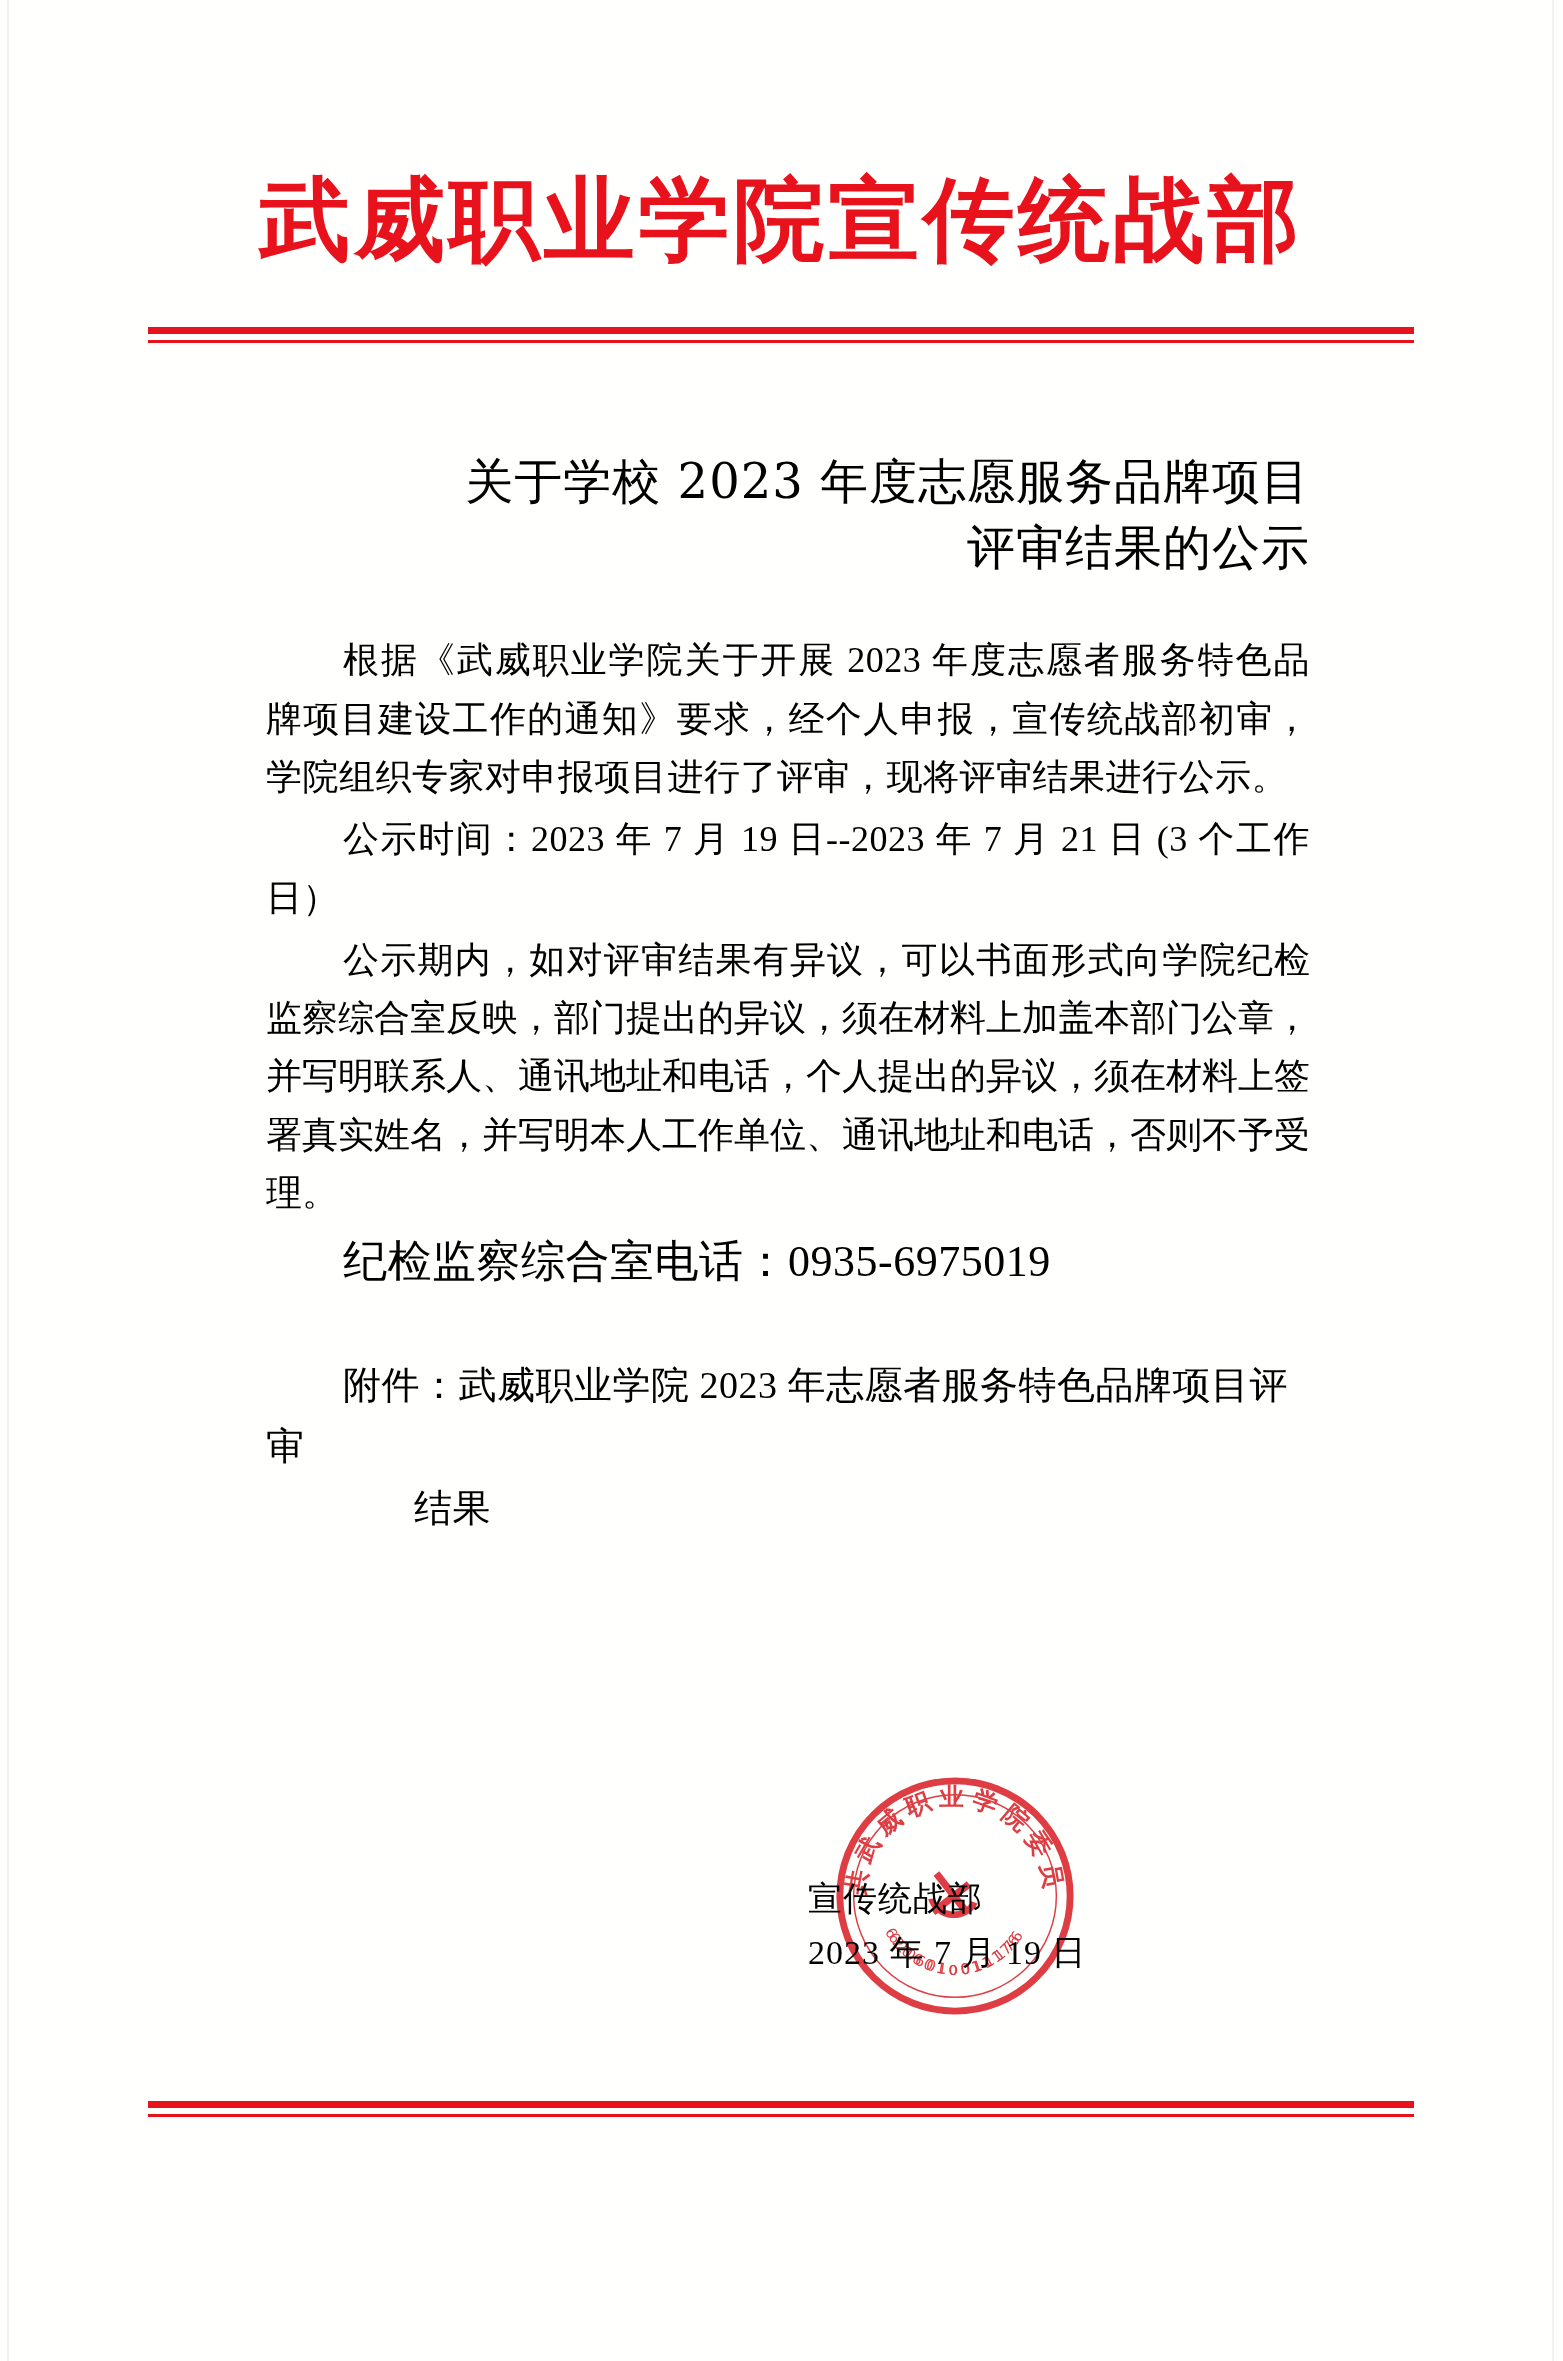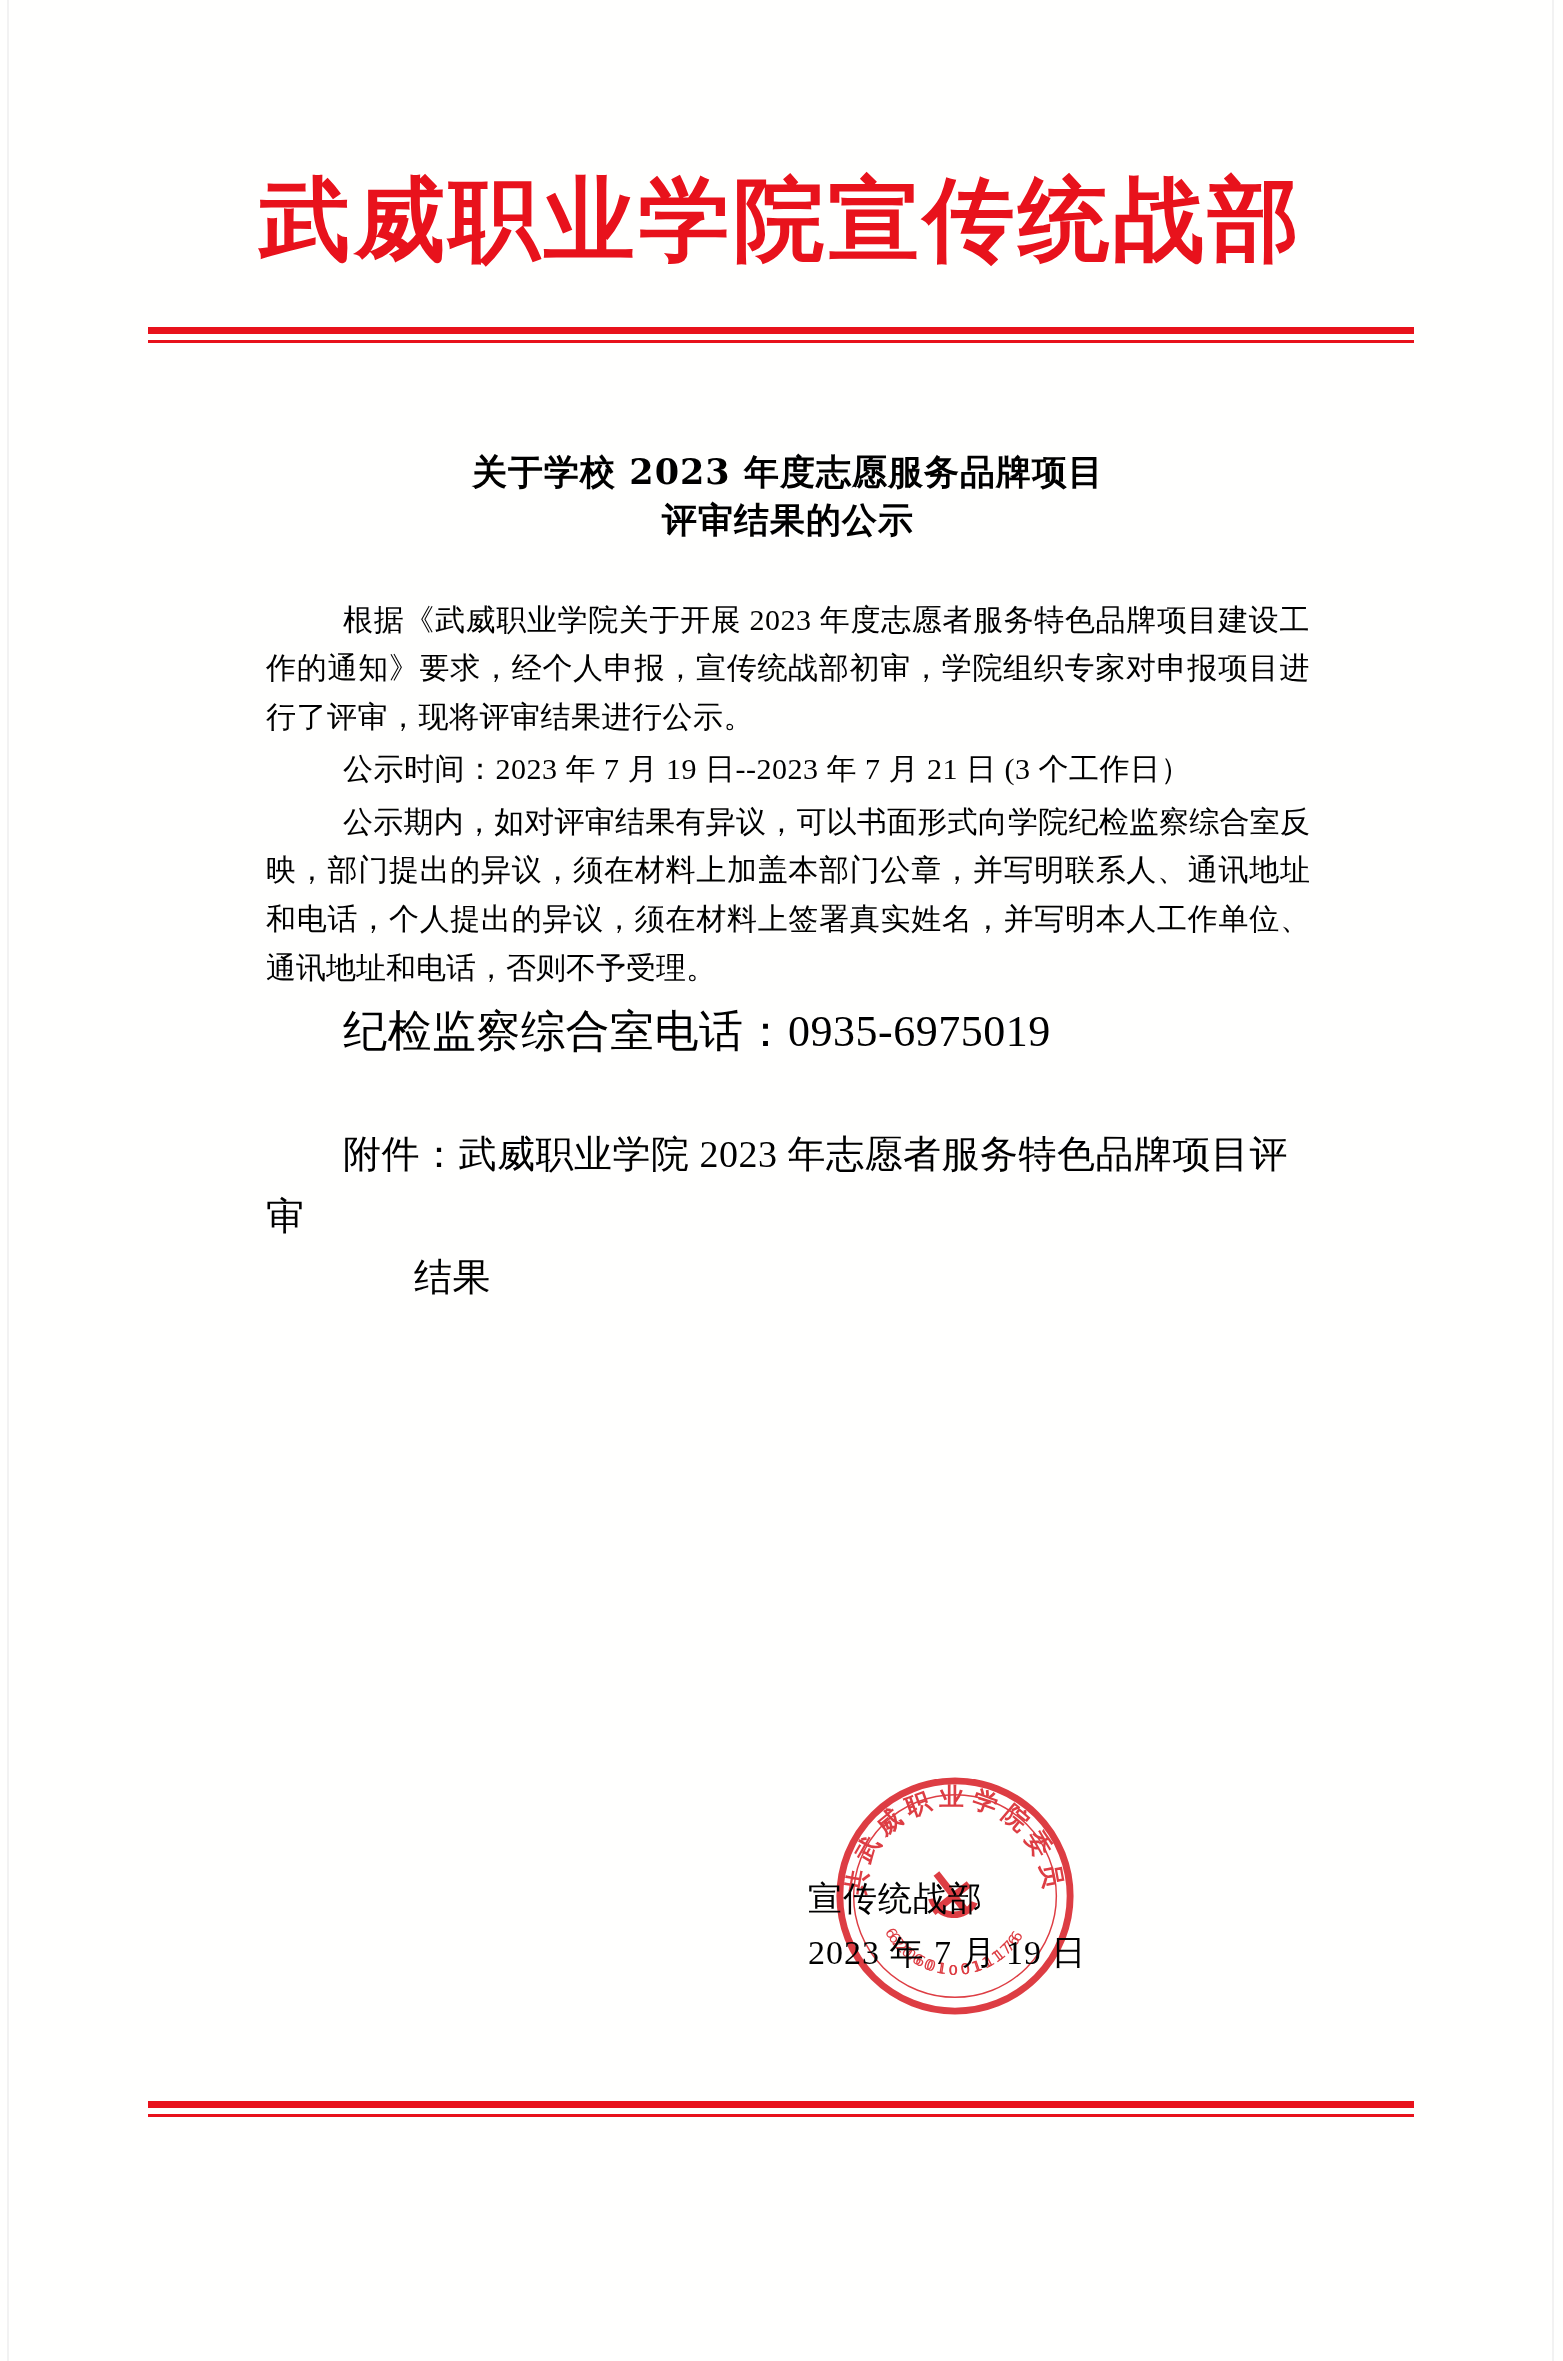--- a/index.html
+++ b/index.html
@@ -64,34 +64,34 @@
 
   
   .doc {
     position: absolute;
     left: 266px;
     top: 448px;
     width: 1044px;
   }
 
   .doc-title {
-    text-align: center;
+    text-align: right;
     font-family: "DejaVu Serif", "Liberation Serif", serif;
-    font-weight: bold;
-    font-size: 35px;
+    font-weight: normal;
+    font-size: 48px;
     line-height: 1.38;
     letter-spacing: 1px;
     margin: 0 0 51px 0;
   }
   .doc-title .line2 {
     display: block;
   }
 
   p.para {
-    font-size: 30px;
+    font-size: 36px;
     line-height: 1.62;
     margin: 0 0 3.9px 0;
     text-align: justify;
     text-justify: inter-ideograph;
     text-indent: 77px;
     letter-spacing: 0.5px;
   }
   p.para.tight {
     letter-spacing: 0;
   }

